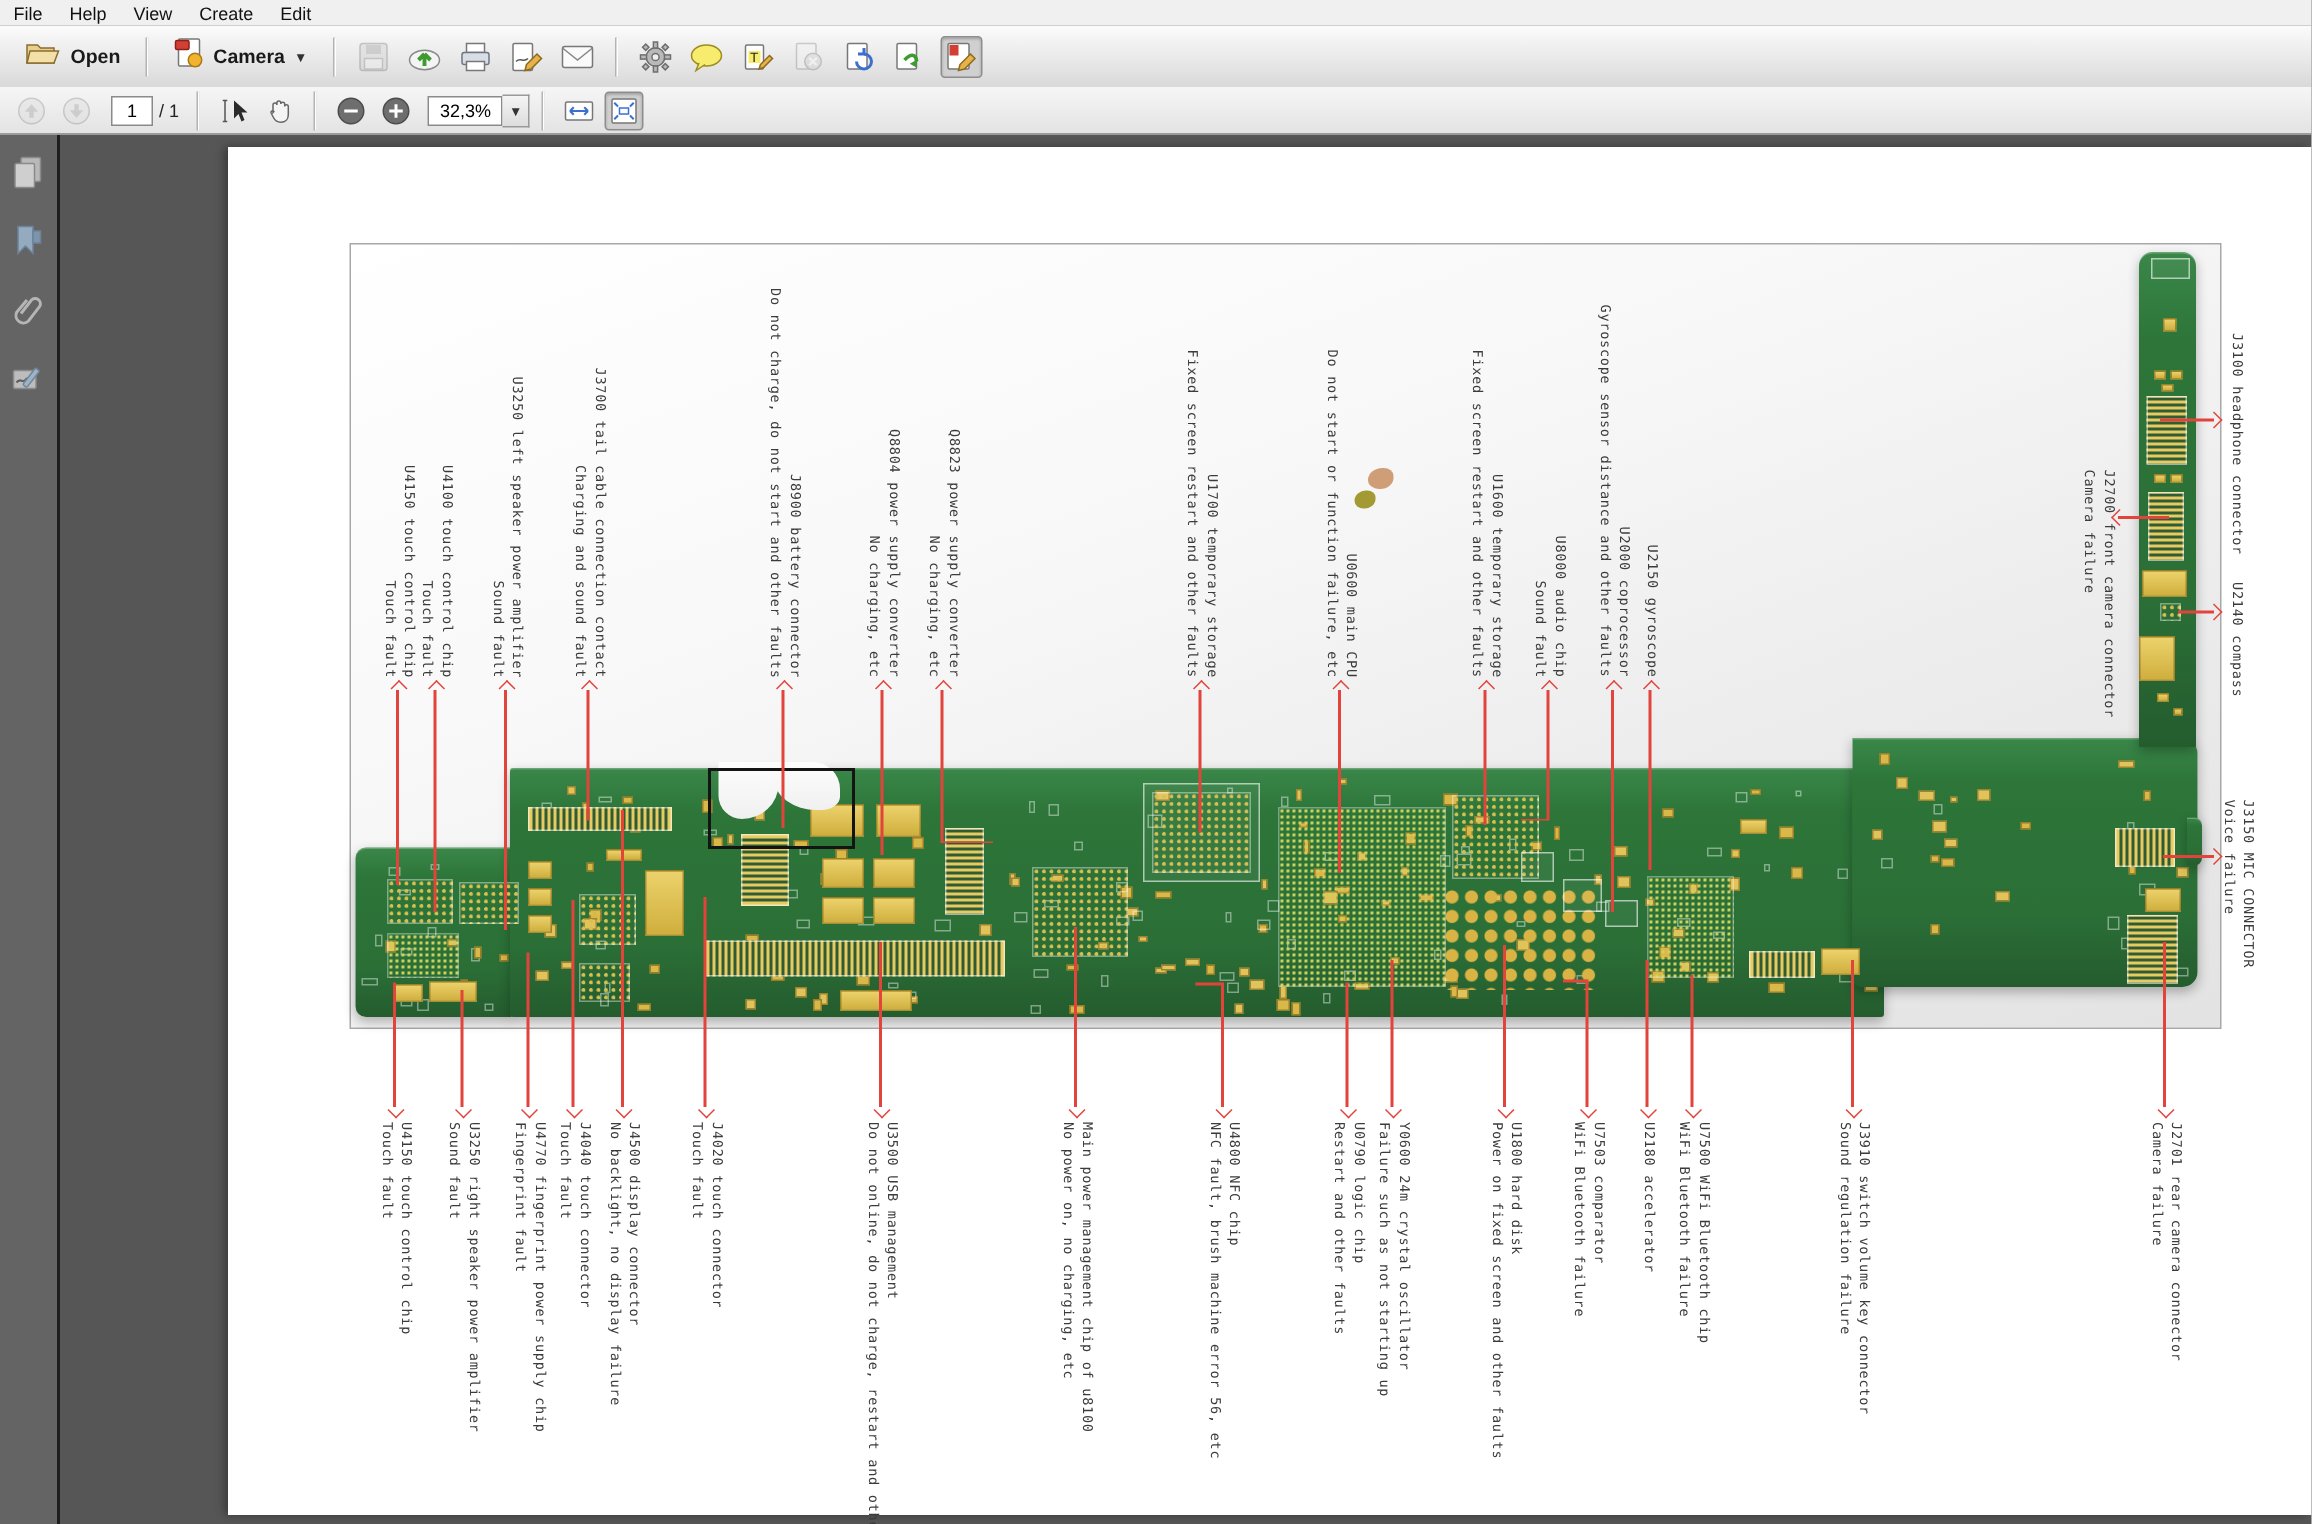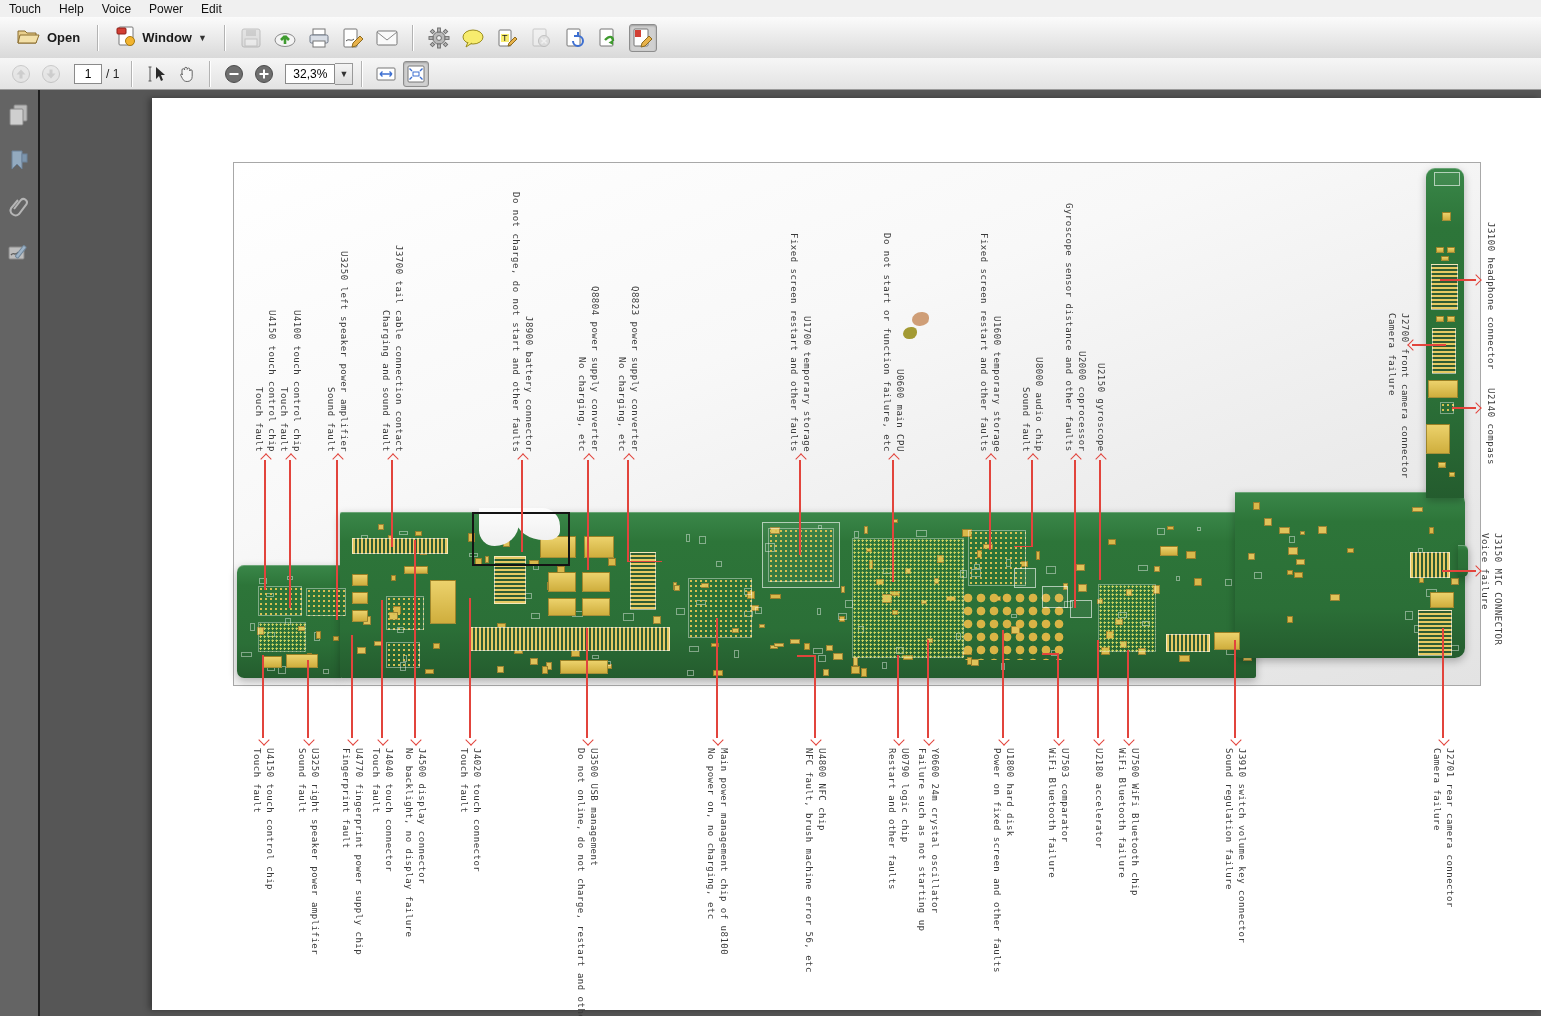--- a/index.html
+++ b/index.html
@@ -75,24 +75,24 @@
   .chev{position:absolute;width:7px;height:7px;z-index:7;}
   .chev.up{border-left:1.5px solid #e2443c;border-top:1.5px solid #e2443c;transform:rotate(45deg);}
   .chev.down{border-right:1.5px solid #e2443c;border-bottom:1.5px solid #e2443c;transform:rotate(45deg);}
   .chev.right{border-top:1.5px solid #e2443c;border-right:1.5px solid #e2443c;transform:rotate(45deg);}
   .chev.left{border-left:1.5px solid #e2443c;border-bottom:1.5px solid #e2443c;transform:rotate(45deg);}
 </style>
 </head>
 <body>
 
 <div class="menubar">
-  <span>Touch</span>
+  <span>File</span>
   <span>Help</span>
-  <span>Voice</span>
-  <span>Power</span>
+  <span>View</span>
+  <span>Create</span>
   <span>Edit</span>
 </div>
 
 <div class="toolbar1">
   <div class="tbtn" style="margin-left:8px">
     <span>
       <svg width="24" height="18">
           <path d="M1 4 h7 l2 2 h9 v10 h-18 z" fill="#e9cf8d" stroke="#8a6d2f"></path>
           <path d="M3 8 h19 l-3 8 h-18 z" fill="#f3e0a8" stroke="#8a6d2f"></path>
         </svg>
@@ -101,21 +101,21 @@
   </div>
   <div class="tsep"></div>
   <div class="tbtn">
     <span>
       <svg width="20" height="22">
           <rect x="3" y="2" width="14" height="18" rx="1" fill="#fff" stroke="#777"></rect>
           <rect x="1" y="3" width="9" height="6" rx="1" fill="#d23f34" stroke="#8e2019"></rect>
           <circle cx="14" cy="16" r="4.5" fill="#f2b430" stroke="#a87a10"></circle>
         </svg>
     </span>
-    <b>Window</b>
+    <b>Camera</b>
     <span class="caret">▼</span>
   </div>
   <div class="tsep"></div>
   <div class="ticon disabled">
     <svg width="22" height="22">
         <rect x="2" y="2" width="18" height="18" rx="2" fill="#cfcfcf" stroke="#777"></rect>
         <rect x="6" y="3" width="10" height="6" fill="#9a9a9a"></rect>
         <rect x="5" y="12" width="12" height="7" fill="#efefef" stroke="#888"></rect>
       </svg>
   </div>

